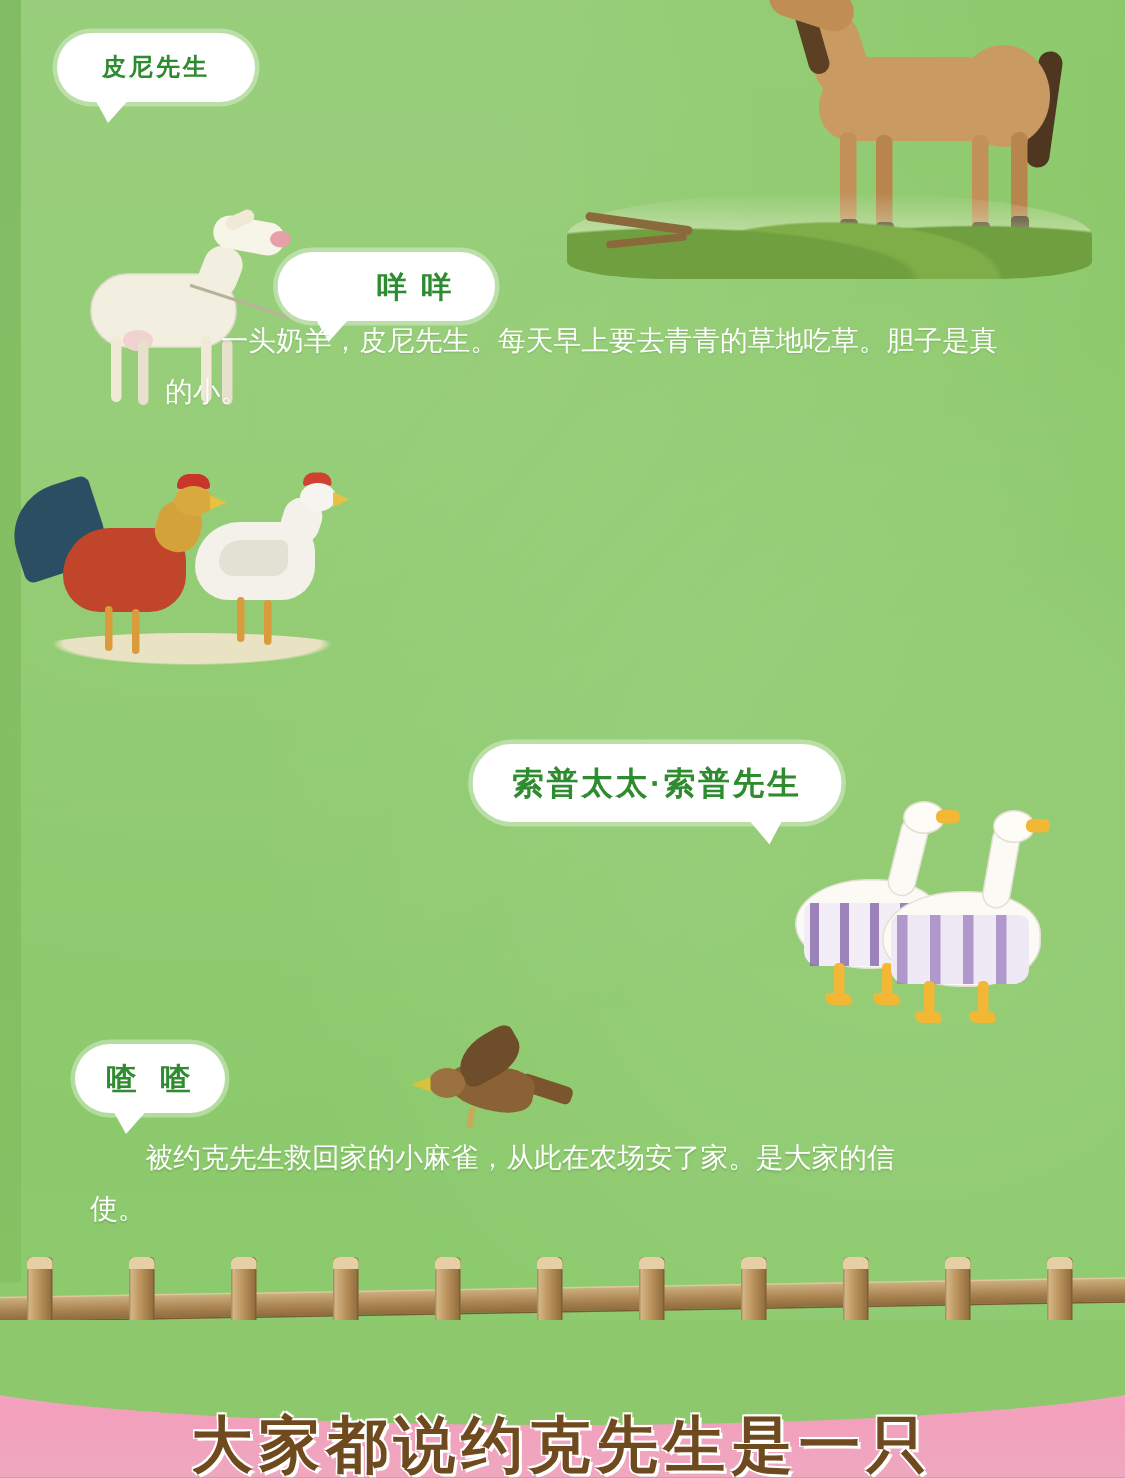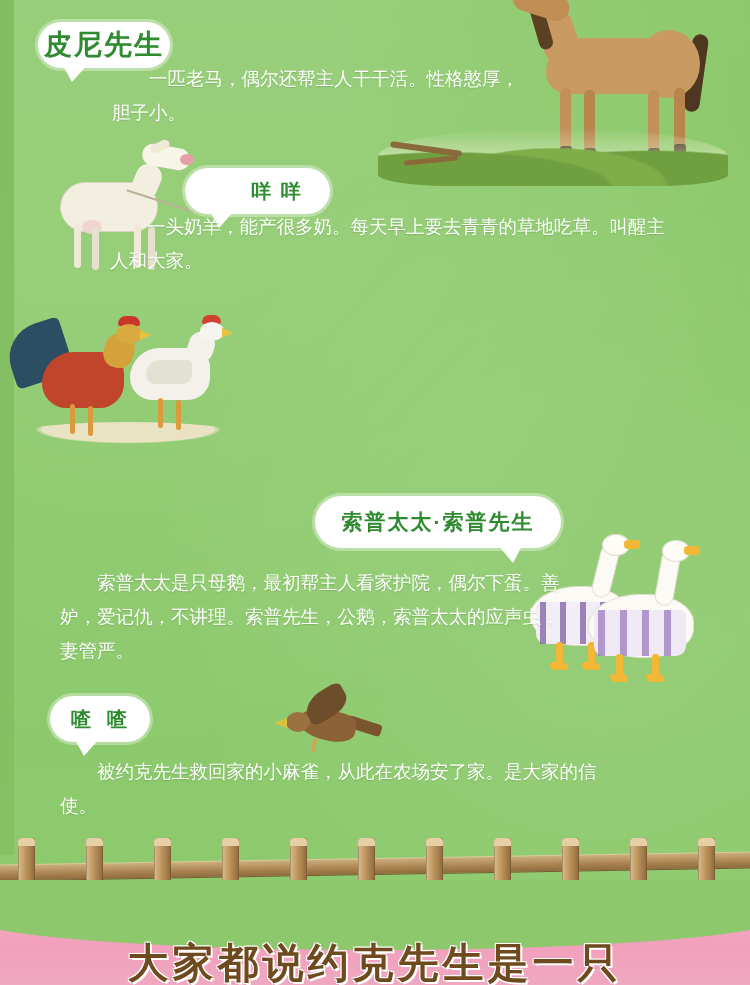--- a/index.html
+++ b/index.html
@@ -45,21 +45,21 @@
     border-right:16px solid transparent;
     border-top:18px solid #ffffff;
   }
   .bubble.tail-br::after{
     right:36px;bottom:-17px;
     border-left:16px solid transparent;
     border-right:10px solid transparent;
     border-top:19px solid #ffffff;
   }
 
-  #b-pinny{left:38px;top:22px;width:128px;height:42px;font-size:28px;}
+  #b-pinny{left:38px;top:22px;width:128px;height:42px;font-size:16px;}
   #b-mie{left:185px;top:168px;width:102px;height:42px;font-size:20px;padding-left:39px;}
   #b-luoluo{left:440px;top:272px;width:222px;height:46px;font-size:21px;}
   #b-suopu{left:315px;top:496px;width:242px;height:48px;font-size:21px;}
   #b-zha{left:50px;top:696px;width:96px;height:42px;font-size:20px;font-family:Liberation Mono, monospace;}
 
   
   .para{
     position:absolute;
     color:#ffffff;
     font-size:18.5px;
@@ -214,40 +214,39 @@
     <div class="h-leg l4"></div>
       <div class="h-hoof" style="left:176px;top:144px;"></div>
   </div>
   <div class="art grass"></div>
   <div class="art twig" style="left:390px;top:146px;width:72px;height:6px;transform:rotate(8deg);"></div>
   <div class="art twig" style="left:404px;top:158px;width:54px;height:5px;transform:rotate(-6deg);"></div>
 
   <div class="bubble tail-bl" id="b-pinny">
     <span>皮尼先生</span>
   </div>
-  <div class="para" id="p-horse">一匹老马，偶尔还帮主人干干活。性格憨厚，胆子小。</div>
 
   <div class="art goat">
     <div class="g-body"></div>
     <div class="g-neck"></div>
     <div class="g-head"></div>
     <div class="g-ear"></div>
     <div class="g-snout"></div>
     <div class="g-udder"></div>
     <div class="g-leg" style="left:44px;top:84px;"></div>
     <div class="g-leg" style="left:62px;top:86px;background:#e6e0cc;"></div>
     <div class="g-leg" style="left:104px;top:84px;"></div>
     <div class="g-leg" style="left:118px;top:86px;background:#e6e0cc;"></div>
     <div class="g-rope"></div>
   </div>
 
   <div class="bubble tail-bl" id="b-mie">
     <span>咩 咩</span>
   </div>
-  <div class="para" id="p-goat">一头奶羊，能产很多奶。每天早上要去青青的草地吃草。叫醒主人和大家。</div>
+  <div class="para" id="p-goat">一头奶羊，皮尼先生。每天早上要去青青的草地吃草。胆子是真的小。</div>
 
   <div class="art chickens">
     <div class="chick-ground"></div>
     <div class="rooster-tail"></div>
     <div class="rooster-body"></div>
     <div class="rooster-neck"></div>
     <div class="comb"></div>
     <div class="rooster-head"></div>
     <div class="beak" style="left:128px;top:12px;"></div>
     <div class="chick-leg" style="left:58px;top:86px;"></div>
@@ -291,21 +290,20 @@
     <div class="goose-stripe" style="left:154px;top:70px;width:7px;height:46px;background:#9b7bbd;"></div>
     <div class="goose-leg" style="left:106px;top:114px;"></div>
     <div class="goose-foot" style="left:100px;top:134px;"></div>
     <div class="goose-leg" style="left:142px;top:114px;"></div>
     <div class="goose-foot" style="left:136px;top:134px;"></div>
   </div>
 
   <div class="bubble tail-br" id="b-suopu">
     <span>索普太太·索普先生</span>
   </div>
-  <div class="para" id="p-goose">索普太太是只母鹅，最初帮主人看家护院，偶尔下蛋。善妒，爱记仇，不讲理。索普先生，公鹅，索普太太的应声虫，妻管严。</div>
 
   <div class="art sparrow">
     <div class="sp-tail"></div>
     <div class="sp-body"></div>
     <div class="sp-wing"></div>
     <div class="sp-head"></div>
     <div class="sp-beak"></div>
     <div class="sp-leg"></div>
   </div>
 

